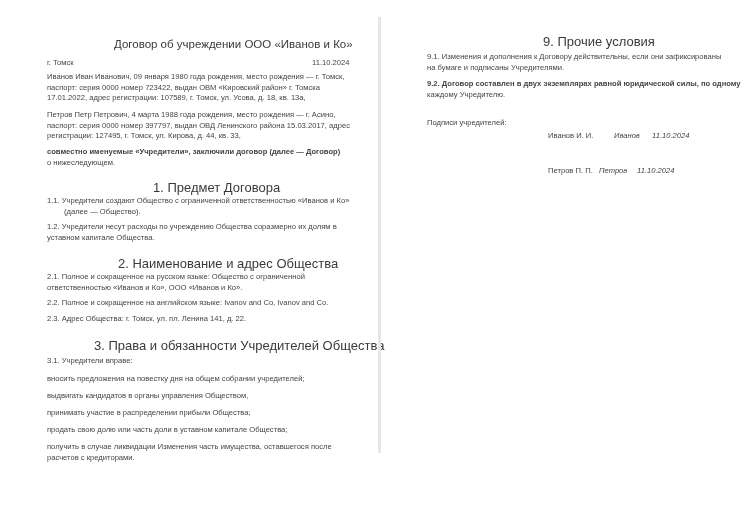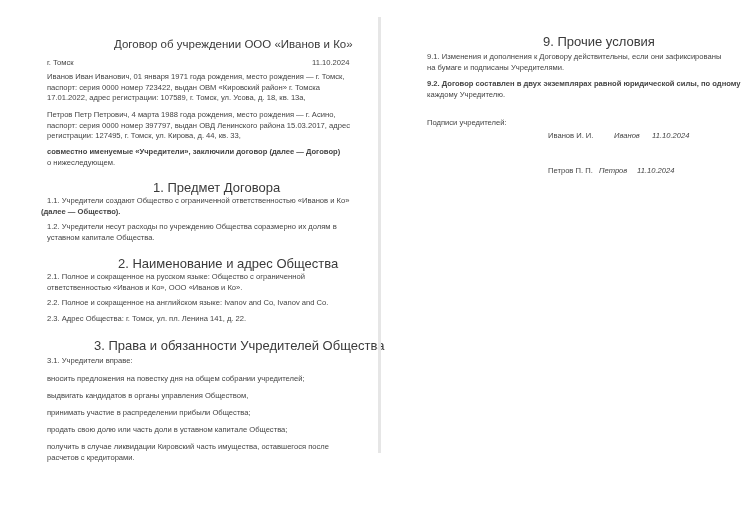--- a/index.html
+++ b/index.html
@@ -21,50 +21,50 @@
   .it { font-style: italic; }
 </style>
 </head>
 <body>
 
 <div class="page page-left">
   <div class="abs title" style="left:114px;top:38px;">Договор об учреждении ООО «Иванов и Ко»</div>
   <div class="abs t" style="left:47px;top:58px;">г. Томск</div>
   <div class="abs t" style="left:312px;top:58px;">11.10.2024</div>
 
-  <div class="abs t" style="left:47px;top:72px;">Иванов Иван Иванович, 01 января 1971 года рождения, место рождения — г. Томск,</div>
+  <div class="abs t" style="left:47px;top:72px;">Иванов Иван Иванович, 09 января 1980 года рождения, место рождения — г. Томск,</div>
   <div class="abs t" style="left:47px;top:82.5px;">паспорт: серия 0000 номер 723422, выдан ОВМ «Кировский район» г. Томска</div>
   <div class="abs t" style="left:47px;top:93px;">17.01.2022, адрес регистрации: 107589, г. Томск, ул. Усова, д. 18, кв. 13а,</div>
 
   <div class="abs t" style="left:47px;top:110px;">Петров Петр Петрович, 4 марта 1988 года рождения, место рождения — г. Асино,</div>
   <div class="abs t" style="left:47px;top:120.5px;">паспорт: серия 0000 номер 397797, выдан ОВД Ленинского района 15.03.2017, адрес</div>
   <div class="abs t" style="left:47px;top:131px;">регистрации: 127495, г. Томск, ул. Кирова, д. 44, кв. 33,</div>
 
   <div class="abs t" style="left:47px;top:147px;font-weight:bold;">совместно именуемые «Учредители», заключили договор (далее — Договор)</div>
   <div class="abs t" style="left:47px;top:157.5px;">о нижеследующем.</div>
 
   <div class="abs h" style="left:153px;top:180px;">1. Предмет Договора</div>
   <div class="abs t" style="left:47px;top:196px;">1.1. Учредители создают Общество с ограниченной ответственностью «Иванов и Ко»</div>
-  <div class="abs t" style="left:41px;top:206.5px;font-weight:bold;">(далее — Общество).</div>
+  <div class="abs t" style="left:64px;top:206.5px;">(далее — Общество).</div>
   <div class="abs t" style="left:47px;top:222px;">1.2. Учредители несут расходы по учреждению Общества соразмерно их долям в</div>
   <div class="abs t" style="left:47px;top:232.5px;">уставном капитале Общества.</div>
 
   <div class="abs h" style="left:118px;top:256px;">2. Наименование и адрес Общества</div>
   <div class="abs t" style="left:47px;top:272px;">2.1. Полное и сокращенное на русском языке: Общество с ограниченной</div>
   <div class="abs t" style="left:47px;top:282.5px;">ответственностью «Иванов и Ко», ООО «Иванов и Ко».</div>
   <div class="abs t" style="left:47px;top:298px;">2.2. Полное и сокращенное на английском языке: Ivanov and Co, Ivanov and Co.</div>
   <div class="abs t" style="left:47px;top:314px;">2.3. Адрес Общества: г. Томск, ул. пл. Ленина 141, д. 22.</div>
 
   <div class="abs h" style="left:94px;top:338px;">3. Права и обязанности Учредителей Общества</div>
   <div class="abs t" style="left:47px;top:356px;">3.1. Учредители вправе:</div>
   <div class="abs t" style="left:47px;top:374px;">вносить предложения на повестку дня на общем собрании учредителей;</div>
   <div class="abs t" style="left:47px;top:391px;">выдвигать кандидатов в органы управления Обществом,</div>
   <div class="abs t" style="left:47px;top:408px;">принимать участие в распределении прибыли Общества;</div>
   <div class="abs t" style="left:47px;top:425px;">продать свою долю или часть доли в уставном капитале Общества;</div>
-  <div class="abs t" style="left:47px;top:442px;">получить в случае ликвидации Кировский часть имущества, оставшегося после</div>
+  <div class="abs t" style="left:47px;top:442px;">получить в случае ликвидации Изменения часть имущества, оставшегося после</div>
   <div class="abs t" style="left:47px;top:452.5px;">расчетов с кредиторами.</div>
 </div>
 
 <div class="divider"></div>
 
 <div class="page page-right">
   <div class="abs h" style="left:161px;top:34px;">9. Прочие условия</div>
   <div class="abs t" style="left:45px;top:52px;">9.1. Изменения и дополнения к Договору действительны, если они зафиксированы</div>
   <div class="abs t" style="left:45px;top:62.5px;">на бумаге и подписаны Учредителями.</div>
   <div class="abs t" style="left:45px;top:79px;font-weight:bold;">9.2. Договор составлен в двух экземплярах равной юридической силы, по одному</div>

